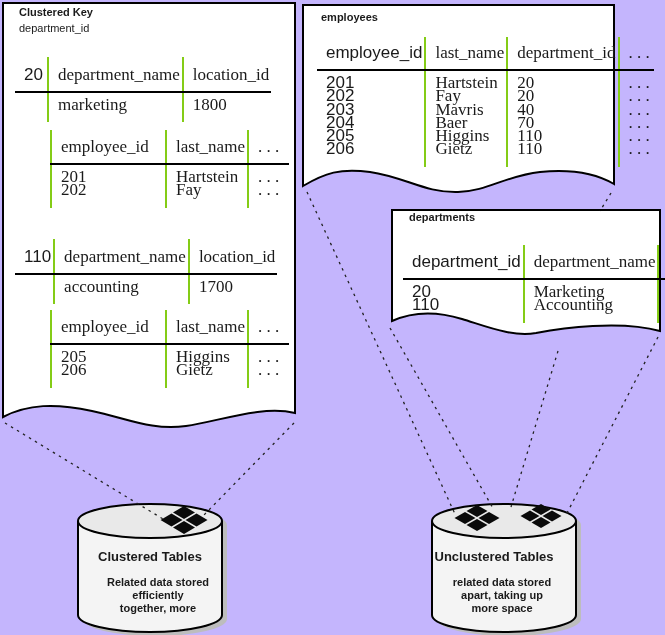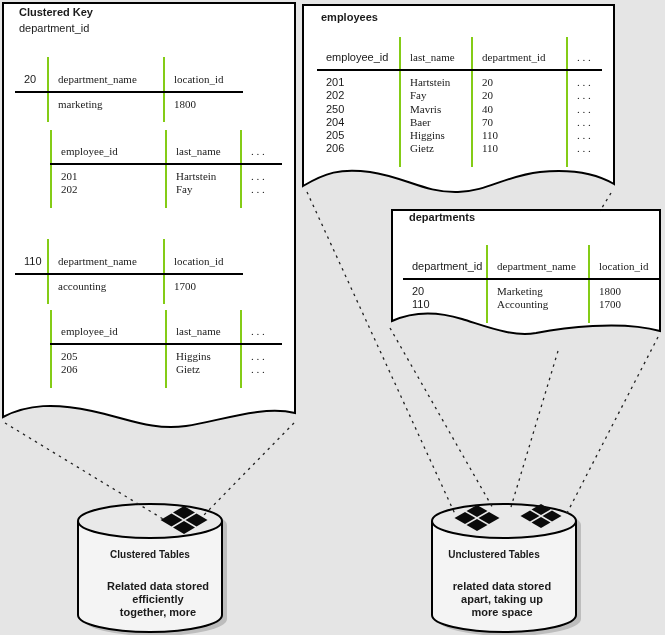--- a/index.html
+++ b/index.html
@@ -1,34 +1,34 @@
 <!DOCTYPE html>
 <html><head>
 <meta charset="utf-8">
 <style>
   html,body{margin:0;padding:0;background:#fff;}
-  #stage{position:relative;width:665px;height:635px;background:#e5e5e5;overflow:hidden;
+  #stage{position:relative;width:665px;height:635px;background:#c4b5fd;overflow:hidden;
          font-family:"Liberation Sans",sans-serif;color:#1a1a1a;}
   #diagram-svg{position:absolute;left:0;top:0;z-index:0;}
   .layer{position:absolute;left:0;top:0;width:665px;height:635px;z-index:1;}
   .abs{position:absolute;white-space:nowrap;}
   .b{font-weight:bold;}
   .t11{font-size:11px;}
 
   .tbl{position:absolute;border-collapse:collapse;table-layout:fixed;
-       font-family:"Liberation Sans",sans-serif;font-size:11px;color:#1a1a1a;}
+       font-family:"Liberation Sans",sans-serif;font-size:17px;color:#1a1a1a;}
   .tbl td{padding:0 2px 0 9px;white-space:nowrap;overflow:visible;}
   .tbl tr.hdr td{vertical-align:bottom;border-bottom:2px solid #000;padding-bottom:6px;}
   .tbl td.vl{border-left:2px solid #84cc16;font-family:Liberation Serif, serif;}
   .tbl tr.body td{vertical-align:top;line-height:13.3px;margin-top:11px;}
   .tbl tr.first td{padding-top:5px;}
   .tbl tr.last td{padding-bottom:11px;}
   .h28 td{height:28px;} .h27 td{height:27px;} .h26 td{height:26px;}
   .cyl-text{position:absolute;text-align:center;font-weight:bold;}
-  .cyl-title{font-size:10px;margin-bottom:20px;}
+  .cyl-title{font-size:13px;margin-bottom:12px;}
   .cyl-sub{font-size:11px;line-height:13px;margin-left:16px;}
 </style>
 </head>
 <body>
 
 <div id="stage">
 
   <svg id="diagram-svg" width="665" height="635" viewBox="0 0 665 635">
 
     <g fill="#bdbdbd">
@@ -210,21 +210,21 @@
         <td class="vl">20</td>
         <td class="vl">. . .</td>
       </tr>
       <tr class="body">
         <td>202</td>
         <td class="vl">Fay</td>
         <td class="vl">20</td>
         <td class="vl">. . .</td>
       </tr>
       <tr class="body">
-        <td>250</td>
+        <td>203</td>
         <td class="vl">Mavris</td>
         <td class="vl">40</td>
         <td class="vl">. . .</td>
       </tr>
       <tr class="body">
         <td>204</td>
         <td class="vl">Baer</td>
         <td class="vl">70</td>
         <td class="vl">. . .</td>
       </tr>

